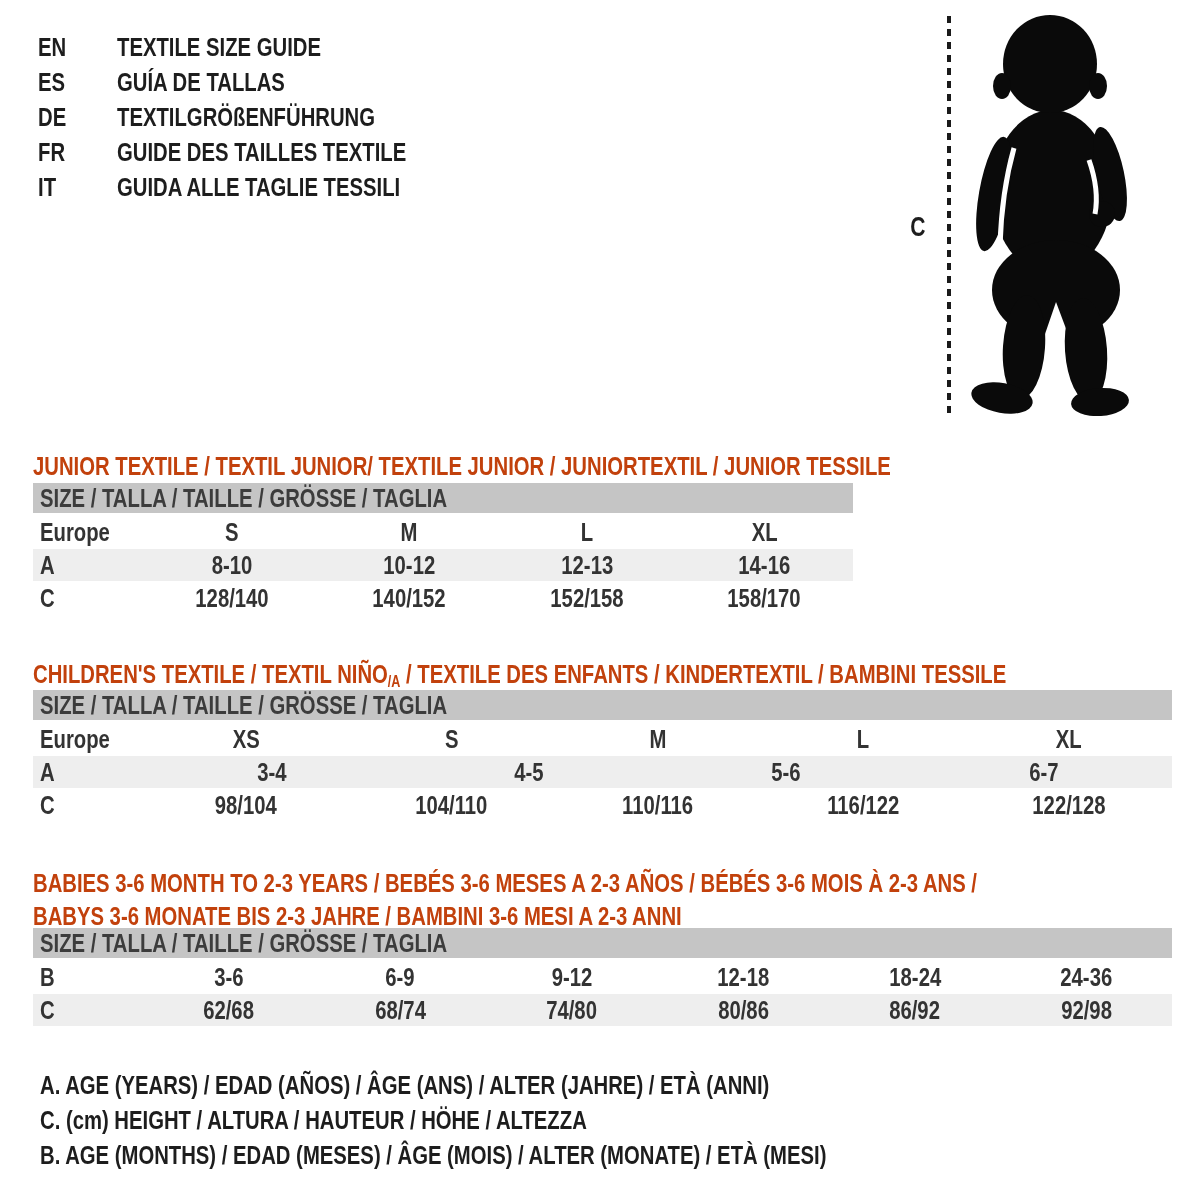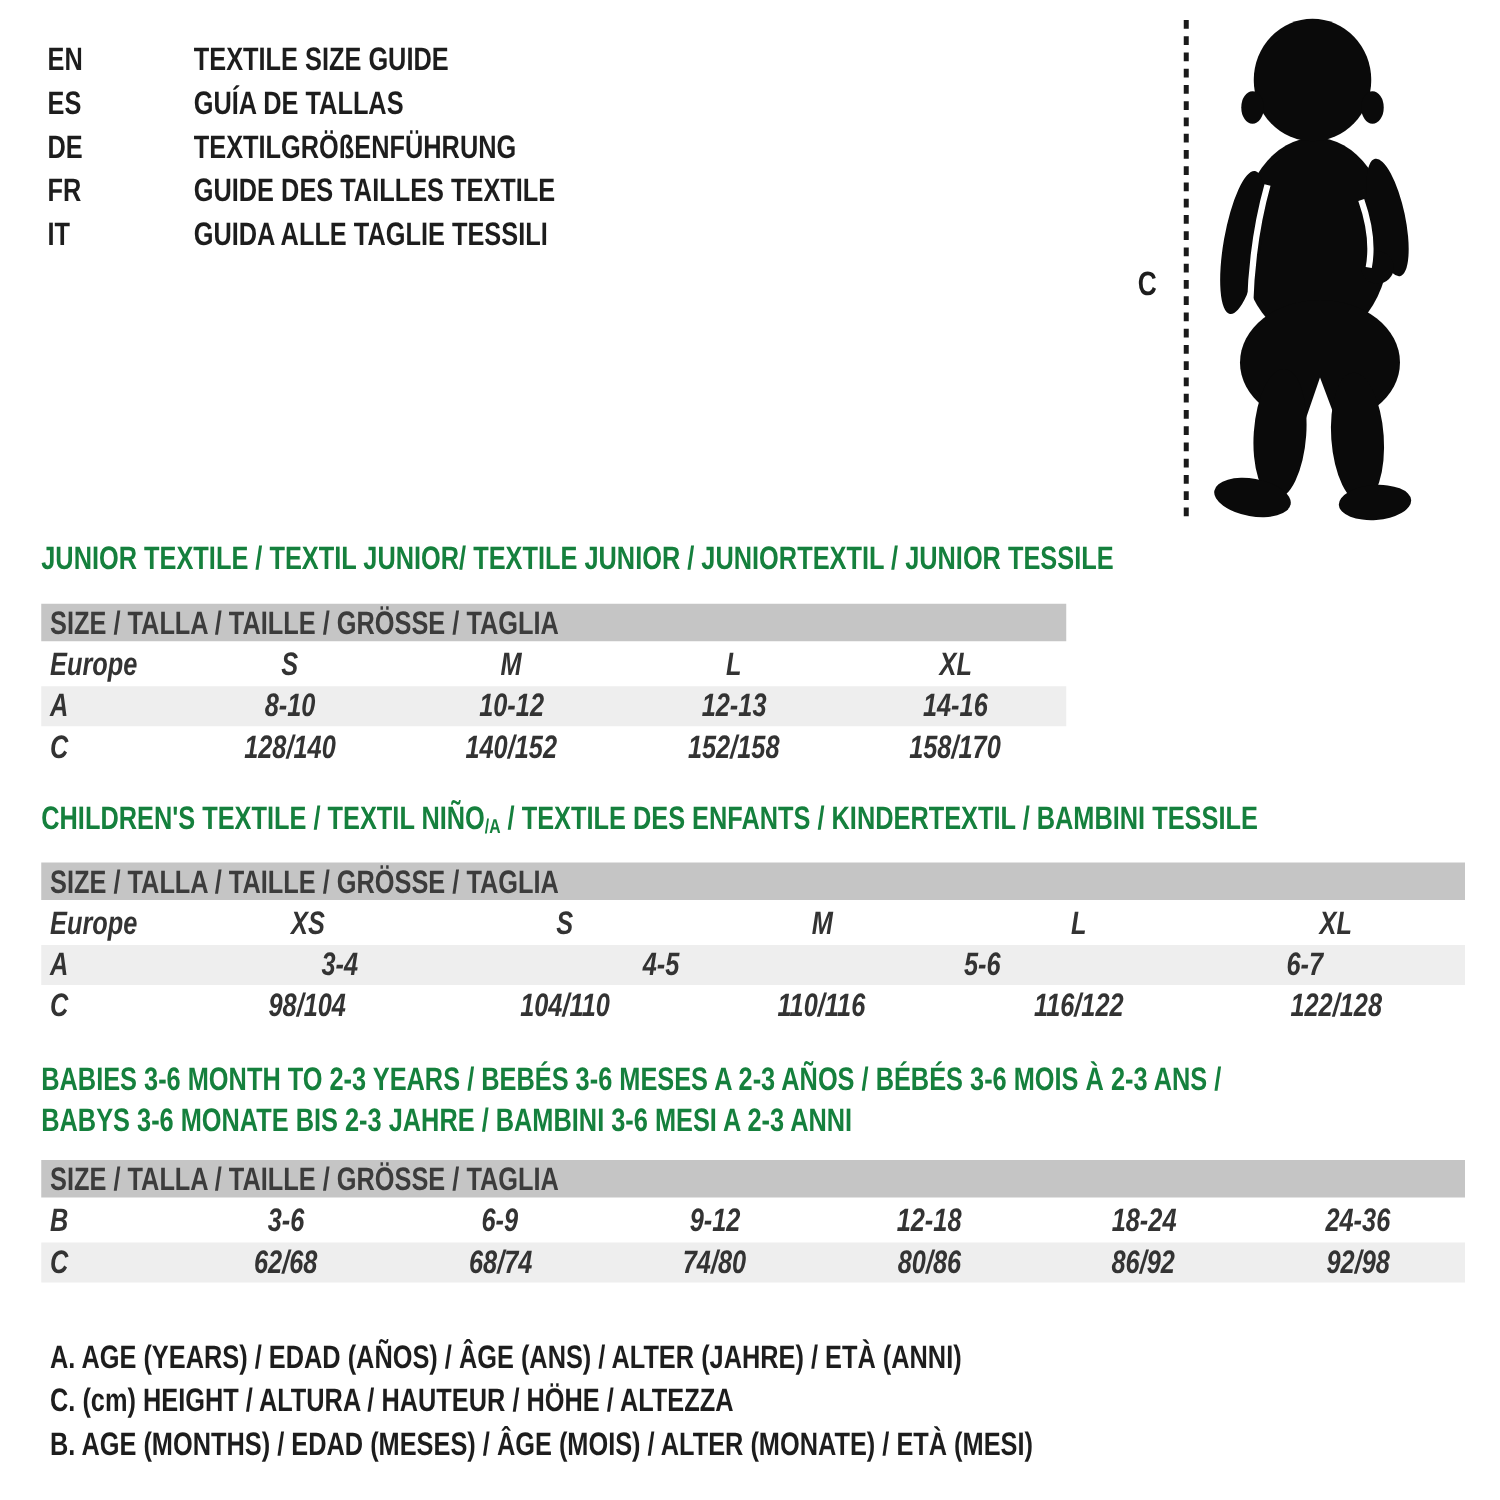--- a/index.html
+++ b/index.html
@@ -8,44 +8,44 @@
     background:#ffffff;
     font-family:"Liberation Sans","DejaVu Sans",sans-serif;
     font-weight:700; color:#222;
   }
   
   .cond { display:inline-block; transform:scaleX(0.78); transform-origin:50% 50%; white-space:nowrap; }
   .cond-l { transform-origin:0 50%; }
 
   
   .langs { position:absolute; left:38px; top:30px; }
-  .lang-row { display:flex; align-items:center; height:35px; font-size:26px; color:#1d1d1d;gap:38px; }
+  .lang-row { display:flex; align-items:center; height:35px; font-size:26px; color:#1d1d1d; }
   .lang-code { width:79px; }
 
   
   .dash-line { position:absolute; left:946px; top:14px; }
   .fig-label { position:absolute; left:908px; top:212px; font-size:27px; color:#1d1d1d; }
   .baby { position:absolute; left:962px; top:2px; }
 
   
-  .title { position:absolute; left:33px; font-size:26px; color:#15803d; }
+  .title { position:absolute; left:33px; font-size:26px; color:#c2410c;margin-top:20px; }
   .title-junior { top:431px; }
   .title-children { top:639px; }
   .title-babies { top:847px; }
   .title-babies .tline { height:33px; display:flex; align-items:center; }
   .sub { font-size:0.62em; vertical-align:-0.22em; }
 
   
   .table { position:absolute; left:33px; }
   .t-junior { top:483px; width:820px; }
   .t-children { top:690px; width:1139px; }
   .t-babies { top:928px; width:1139px; }
   .size-bar { height:30px; background:#c5c5c5; display:flex; 
               padding-left:7px; margin-bottom:3px; font-size:26px; color:#3c3c3c; }
-  .trow { display:flex; align-items:flex-start; height:32px; margin-bottom:1px; font-size:26px; color:#333;font-style:italic; }
+  .trow { display:flex; align-items:flex-end; height:32px; margin-bottom:1px; font-size:26px; color:#333; }
   .shaded { background:#eeeeee; }
   .tlabel { width:110px; padding-left:7px; box-sizing:border-box; }
   .tcell { flex:1; text-align:center; }
 
   
   .footnotes { position:absolute; left:40px; top:1070px; }
   .fn-row { display:flex; align-items:flex-start; height:35px; font-size:26px; color:#1d1d1d; }
 </style>
 </head>
 <body>

